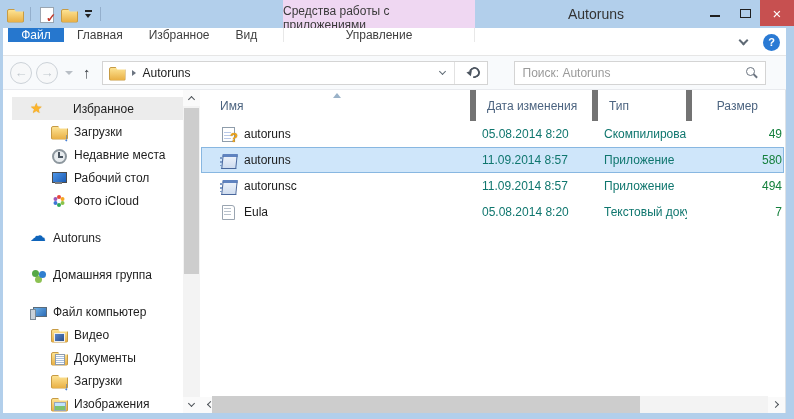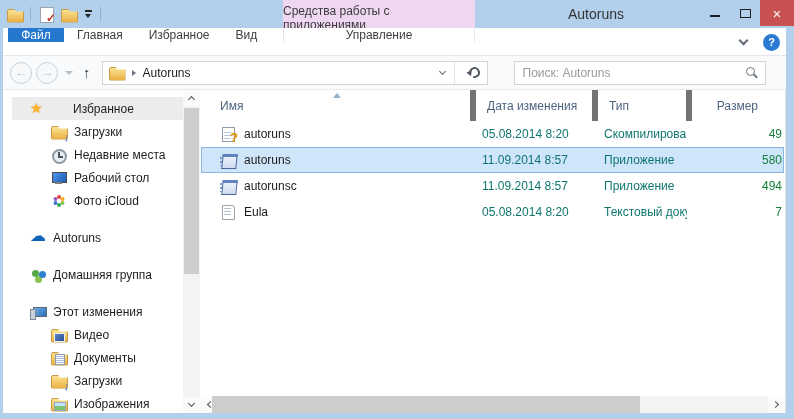--- a/index.html
+++ b/index.html
@@ -279,21 +279,21 @@
         <div class="side-item gap">
           <span class="ic ic-onedrive-icon"></span>
           <span class="side-label">Autoruns</span>
         </div>
         <div class="side-item gap">
           <span class="ic ic-homegroup-icon"></span>
           <span class="side-label">Домашняя группа</span>
         </div>
         <div class="side-item gap">
           <span class="ic ic-this-pc-icon"></span>
-          <span class="side-label">Этот изменения</span>
+          <span class="side-label">Файл компьютер</span>
         </div>
         <div class="side-item indent">
           <span class="ic ic-video-folder-icon"></span>
           <span class="side-label">Видео</span>
         </div>
         <div class="side-item indent">
           <span class="ic ic-documents-folder-icon"></span>
           <span class="side-label">Документы</span>
         </div>
         <div class="side-item indent">

